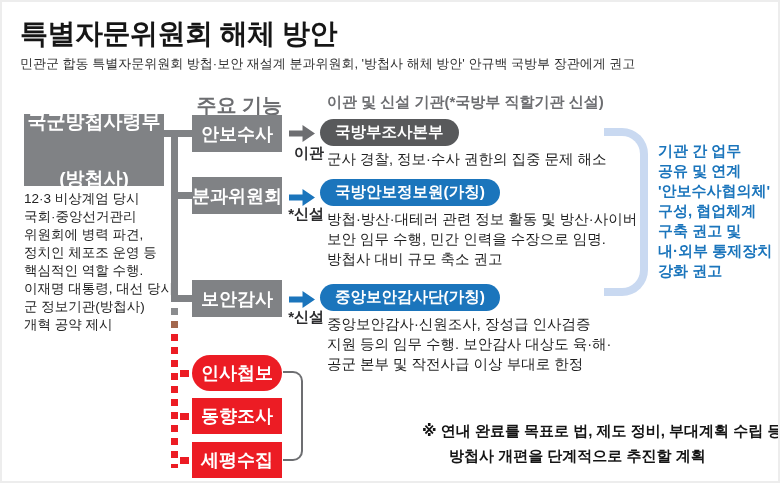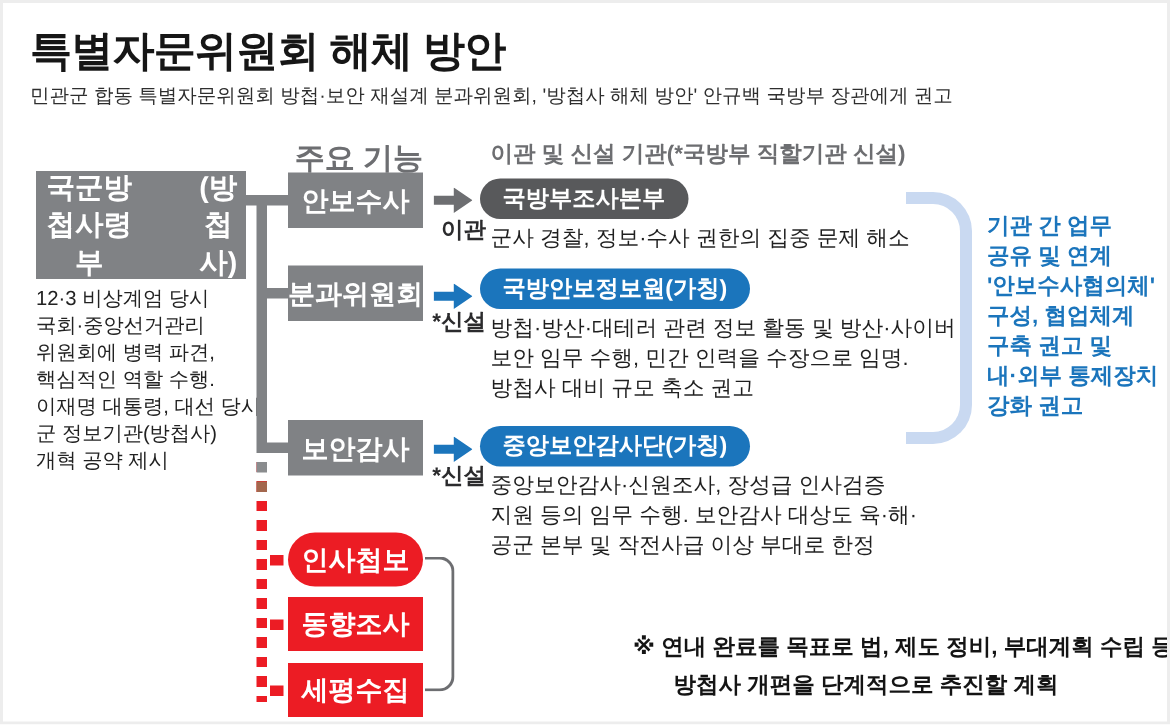--- a/index.html
+++ b/index.html
@@ -23,21 +23,21 @@
   .subtitle {
     left: 18px; top: 53px;
     font-size: 13px; font-weight: 500; color: #2e2e2e;
   }
 
   
   .org-box {
     left: 22px; top: 112px; width: 140px; height: 72px;
     background: var(--gray-box, #808285);
     color: #fff; font-size: 19px; font-weight: 800; line-height: 25px;
-    display: flex; flex-direction: row; align-items: center; justify-content: center;
+    display: flex; flex-direction: column; align-items: center; justify-content: center;
     text-align: center;
     gap: 32px;
   }
   .org-desc {
     left: 22px; top: 188px;
     font-size: 13.5px; line-height: 18px; font-weight: 500; color: #222;
   }
 
   
   .line { background: var(--line-gray, #808285); }
@@ -143,20 +143,21 @@
   <div class="abs subtitle">민관군 합동 특별자문위원회 방첩·보안 재설계 분과위원회, '방첩사 해체 방안' 안규백 국방부 장관에게 권고</div>
 
   <div class="abs org-box">
     <div>국군방첩사령부</div>
     <div>(방첩사)</div>
   </div>
   <div class="abs org-desc">
     <div>12·3 비상계엄 당시</div>
     <div>국회·중앙선거관리</div>
     <div>위원회에 병력 파견,</div>
+    <div>정치인 체포조 운영 등</div>
     <div>핵심적인 역할 수행.</div>
     <div>이재명 대통령, 대선 당시</div>
     <div>군 정보기관(방첩사)</div>
     <div>개혁 공약 제시</div>
   </div>
 
   <div class="abs line main-stub"></div>
   <div class="abs line vline"></div>
   <div class="abs line stub2"></div>
   <div class="abs line stub3"></div>

